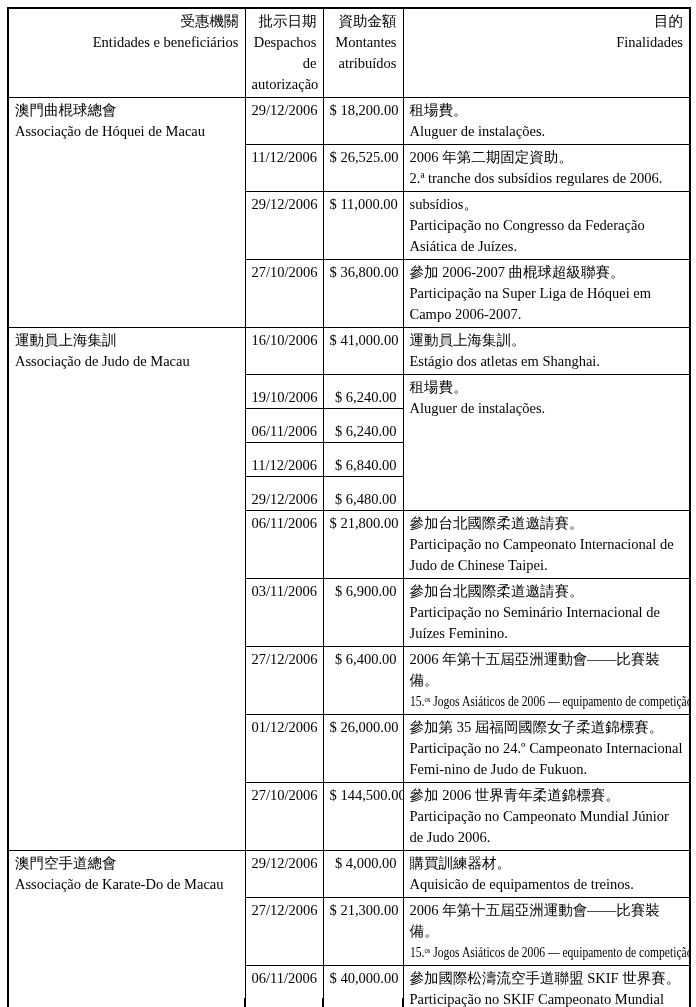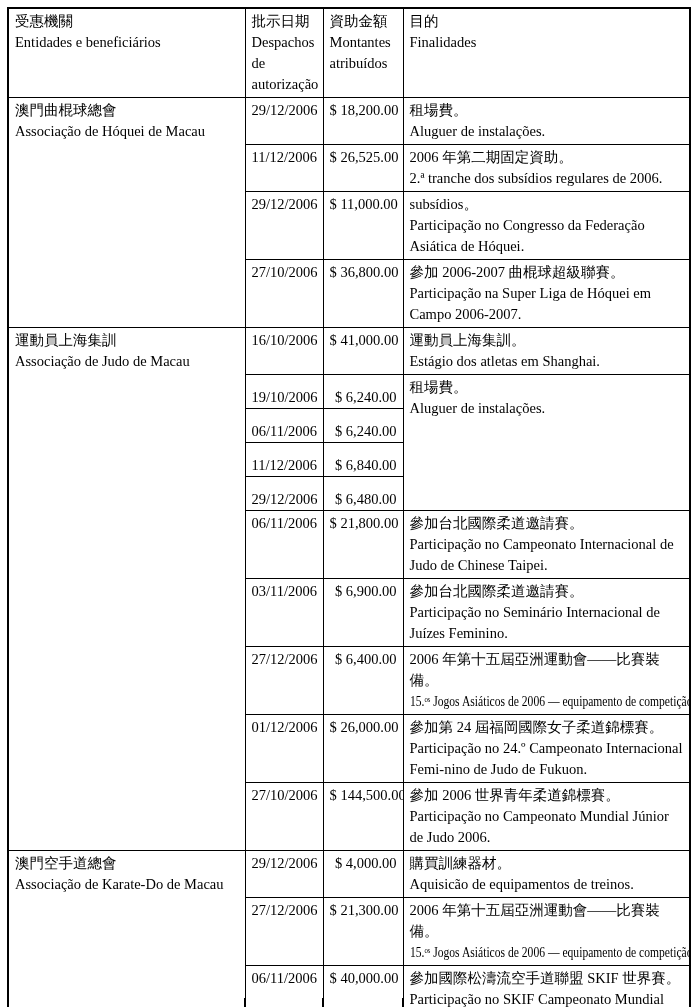--- a/index.html
+++ b/index.html
@@ -31,21 +31,21 @@
     padding: 2px 6px;
     font-size: 14.5px;
     line-height: 21px;
     font-weight: normal;
     overflow: hidden;
   }
   table.gazette {
     border: 2px solid #000000;
   }
   th.hdr {
-    text-align: left;
+    text-align: right;
     padding: 3px 2px;
     line-height: 19px;
     font-size: 14px;
   }
   td.entity { text-align: left; margin-left: 28px; }
   td.date   { text-align: center; white-space: nowrap; padding-left: 2px; padding-right: 2px; }
   td.amount { text-align: right; white-space: nowrap; padding-left: 2px; padding-right: 4px; }
   td.purpose { text-align: left; }
   tr.subrow td { padding-top: 12px; padding-bottom: 0; }
   .condensed {
@@ -112,21 +112,21 @@
       <td class="purpose">
         <div>2006 年第二期固定資助。</div>
         <div>2.ª tranche dos subsídios regulares de 2006.</div>
       </td>
     </tr>
     <tr>
       <td class="date">29/12/2006</td>
       <td class="amount">$ 11,000.00</td>
       <td class="purpose">
         <div>subsídios。</div>
-        <div>Participação no Congresso da Federação Asiática de Hóquei.</div>
+        <div>Participação no Congresso da Federação Asiática de Juízes.</div>
       </td>
     </tr>
     <tr>
       <td class="date">27/10/2006</td>
       <td class="amount">$ 36,800.00</td>
       <td class="purpose">
         <div>參加 2006-2007 曲棍球超級聯賽。</div>
         <div>Participação na Super Liga de Hóquei em Campo 2006-2007.</div>
       </td>
     </tr>
@@ -184,21 +184,21 @@
       <td class="amount">$ 6,400.00</td>
       <td class="purpose">
         <div>2006 年第十五屆亞洲運動會——比賽裝備。</div>
         <div class="condensed">15.ᵒˢ Jogos Asiáticos de 2006 — equipamento de competição.</div>
       </td>
     </tr>
     <tr>
       <td class="date">01/12/2006</td>
       <td class="amount">$ 26,000.00</td>
       <td class="purpose">
-        <div>參加第 24 屆福岡國際女子柔道錦標賽。</div>
+        <div>參加第 35 屆福岡國際女子柔道錦標賽。</div>
         <div>Participação no 24.º Campeonato Internacional Femi-nino de Judo de Fukuon.</div>
       </td>
     </tr>
     <tr>
       <td class="date">27/10/2006</td>
       <td class="amount">$ 144,500.00</td>
       <td class="purpose">
         <div>參加 2006 世界青年柔道錦標賽。</div>
         <div>Participação no Campeonato Mundial Júnior de Judo 2006.</div>
       </td>

